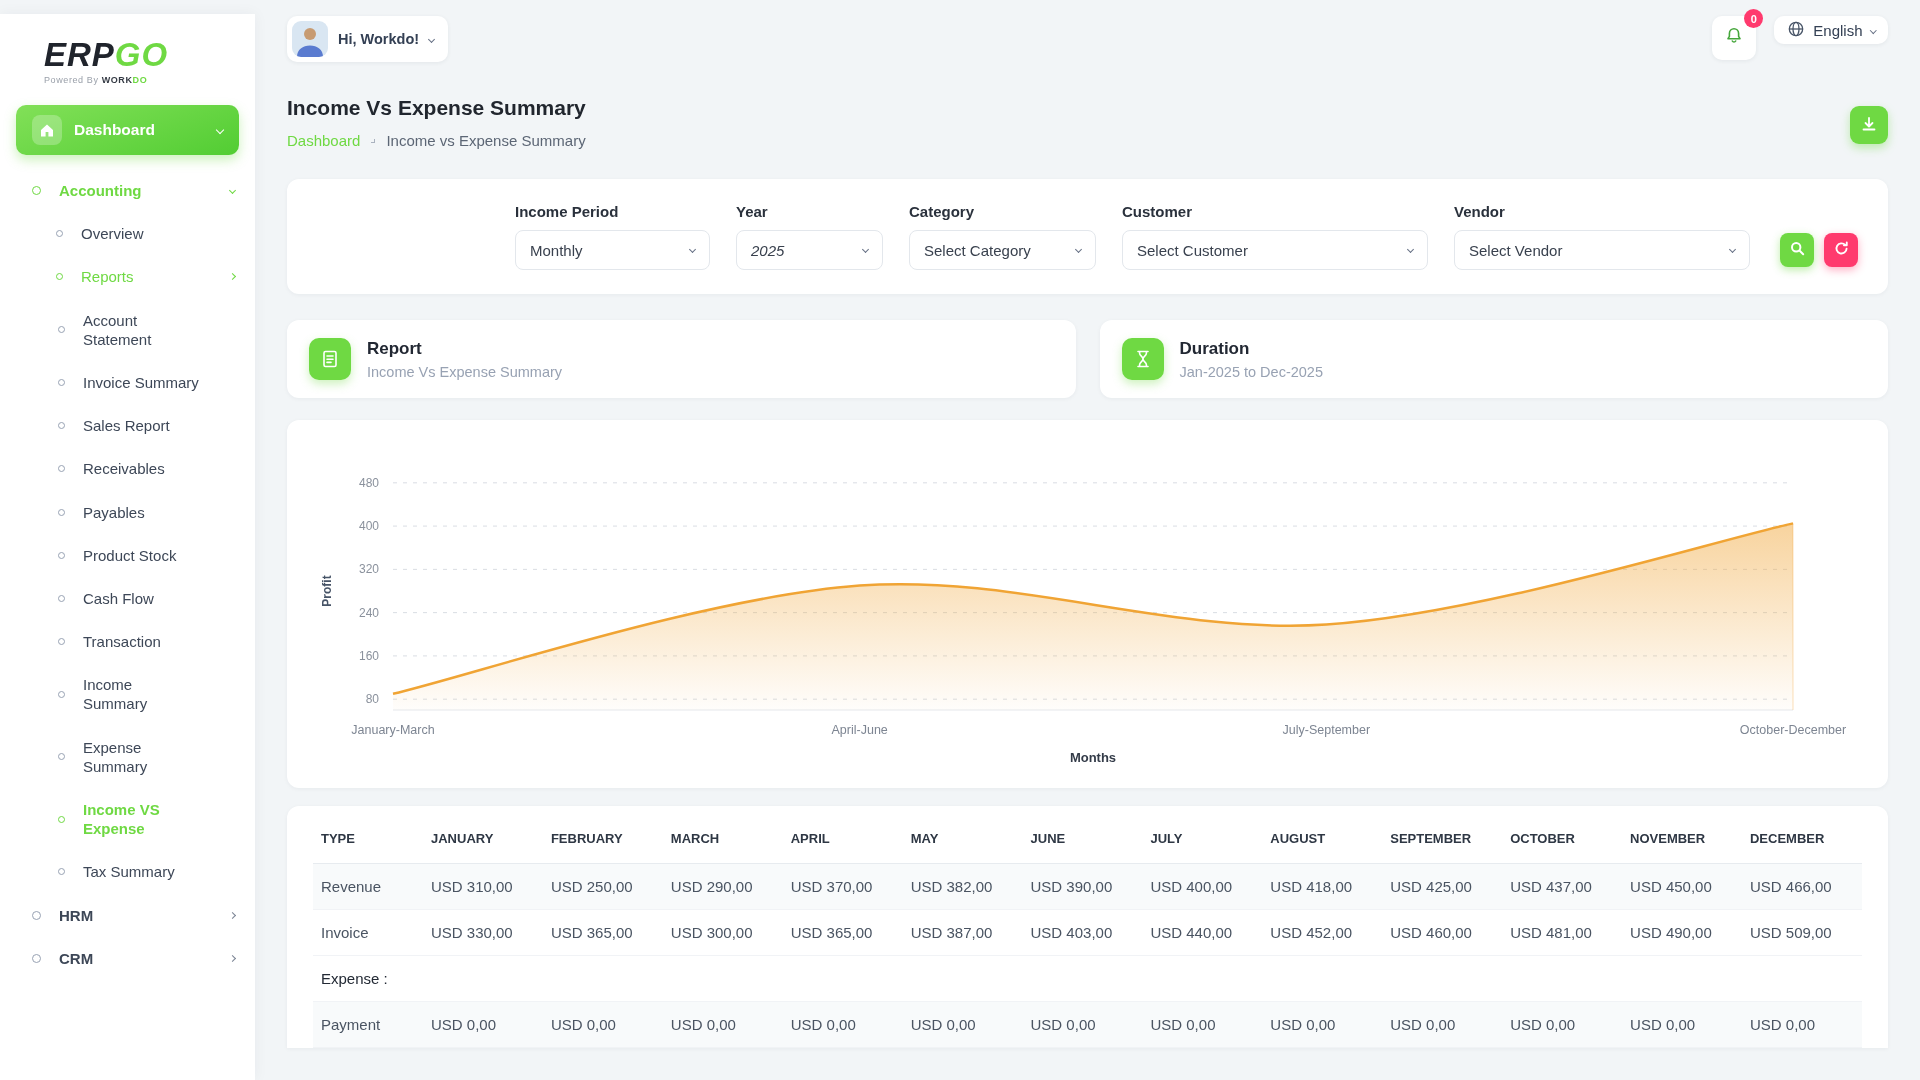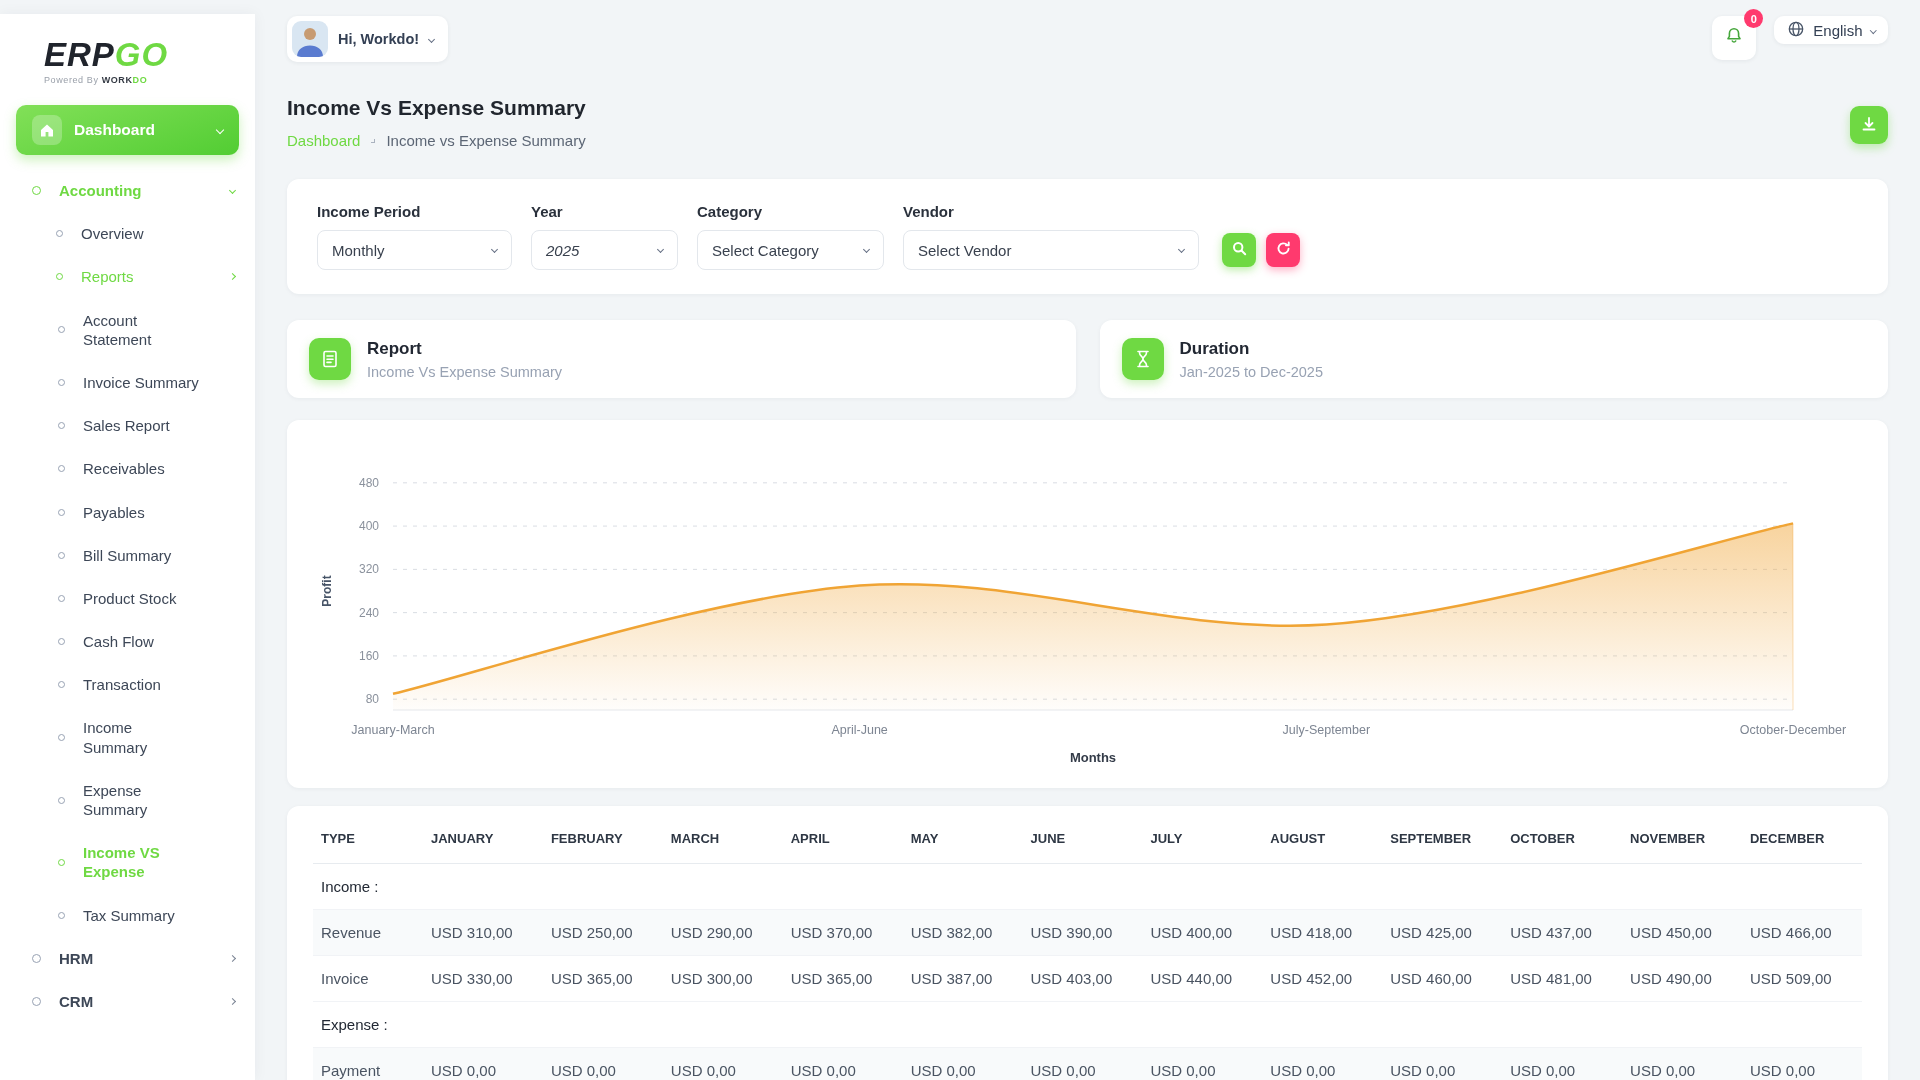--- a/index.html
+++ b/index.html
@@ -51,21 +51,21 @@
   .title-row{ display:flex; align-items:flex-start; margin-top:34px; }
   .page-title{ font-size:21px; font-weight:600; color:#21262e; }
   .crumbs{ display:flex; align-items:center; margin-top:12px; }
   .crumb-link{ color:#6fd943; font-size:15px; cursor:pointer; }
   .crumb-sep{ width:4px; height:4px; border-width:0 1.6px 1.6px 0; border-color:#aab2bf; margin:0 11px; }
   .crumb-current{ color:#5c6675; font-size:15px; }
   .dl-btn{ margin-left:auto; margin-top:10px; width:38px; height:38px; border:none; border-radius:9px; background:#6fd943; display:flex; align-items:center; justify-content:center; cursor:pointer; box-shadow:0 4px 10px rgba(111,217,67,.4); }
 
   .card{ background:#fff; border-radius:12px; box-shadow:0 1px 4px rgba(25,39,60,.05); }
 
-  .filter-card{ margin-top:30px; padding:24px 30px; display:flex; justify-content:flex-start; align-items:flex-start; gap:19px; }
+  .filter-card{ margin-top:30px; padding:24px 30px; display:flex; justify-content:flex-end; align-items:flex-start; gap:26px; }
   .f-group{ display:flex; flex-direction:column; gap:10px; }
   .f-label{ font-size:15px; font-weight:600; color:#2a313c; }
   .f-select{ height:40px; border:1px solid #e3e7ec; border-radius:8px; background:#fff; display:flex; align-items:center; padding:0 14px; font-size:15px; color:#39414e; cursor:pointer; }
   .f-select .chev{ width:5px; height:5px; border-color:#667085; margin-left:auto; margin-top:-2px; }
   .w-period{ width:195px; } .w-year{ width:147px;font-style:italic; } .w-category{ width:187px; } .w-customer{ width:306px; } .w-vendor{ width:296px; }
   .f-actions{ display:flex; gap:10px; align-self:flex-end; margin-bottom:3px; margin-left:4px; }
   .icon-btn{ width:34px; height:34px; border:none; border-radius:8px; display:flex; align-items:center; justify-content:center; cursor:pointer; }
   .search-btn{ background:#6fd943; box-shadow:0 3px 8px rgba(111,217,67,.45); }
   .reset-btn{ background:#ff3a6e; box-shadow:0 3px 8px rgba(255,58,110,.4); }
 
@@ -142,24 +142,20 @@
         <span class="dot"></span>
         <span class="mi-label">Sales Report</span>
       </a>
       <a class="menu-item lvl3">
         <span class="dot"></span>
         <span class="mi-label">Receivables</span>
       </a>
       <a class="menu-item lvl3">
         <span class="dot"></span>
         <span class="mi-label">Payables</span>
-      </a>
-      <a class="menu-item lvl3">
-        <span class="dot"></span>
-        <span class="mi-label">Bill Summary</span>
       </a>
       <a class="menu-item lvl3">
         <span class="dot"></span>
         <span class="mi-label">Product Stock</span>
       </a>
       <a class="menu-item lvl3">
         <span class="dot"></span>
         <span class="mi-label">Cash Flow</span>
       </a>
       <a class="menu-item lvl3">
@@ -264,20 +260,27 @@
       <span class="f-label">Year</span>
       <div class="f-select w-year">
         <span>2025</span>
         <span class="chev down"></span>
       </div>
     </div>
     <div class="f-group">
       <span class="f-label">Category</span>
       <div class="f-select w-category">
         <span>Select Category</span>
+        <span class="chev down"></span>
+      </div>
+    </div>
+    <div class="f-group">
+      <span class="f-label">Customer</span>
+      <div class="f-select w-customer">
+        <span>Select Customer</span>
         <span class="chev down"></span>
       </div>
     </div>
     <div class="f-group">
       <span class="f-label">Vendor</span>
       <div class="f-select w-vendor">
         <span>Select Vendor</span>
         <span class="chev down"></span>
       </div>
     </div>
@@ -373,23 +376,20 @@
             <th>JUNE</th>
             <th>JULY</th>
             <th>AUGUST</th>
             <th>SEPTEMBER</th>
             <th>OCTOBER</th>
             <th>NOVEMBER</th>
             <th>DECEMBER</th>
           </tr>
         </thead>
       <tbody>
-          <tr class="section-row">
-            <td colspan="13">Income :</td>
-          </tr>
           <tr class="data-row striped">
             <td>Revenue</td>
             <td>USD 310,00</td>
             <td>USD 250,00</td>
             <td>USD 290,00</td>
             <td>USD 370,00</td>
             <td>USD 382,00</td>
             <td>USD 390,00</td>
             <td>USD 400,00</td>
             <td>USD 418,00</td>

